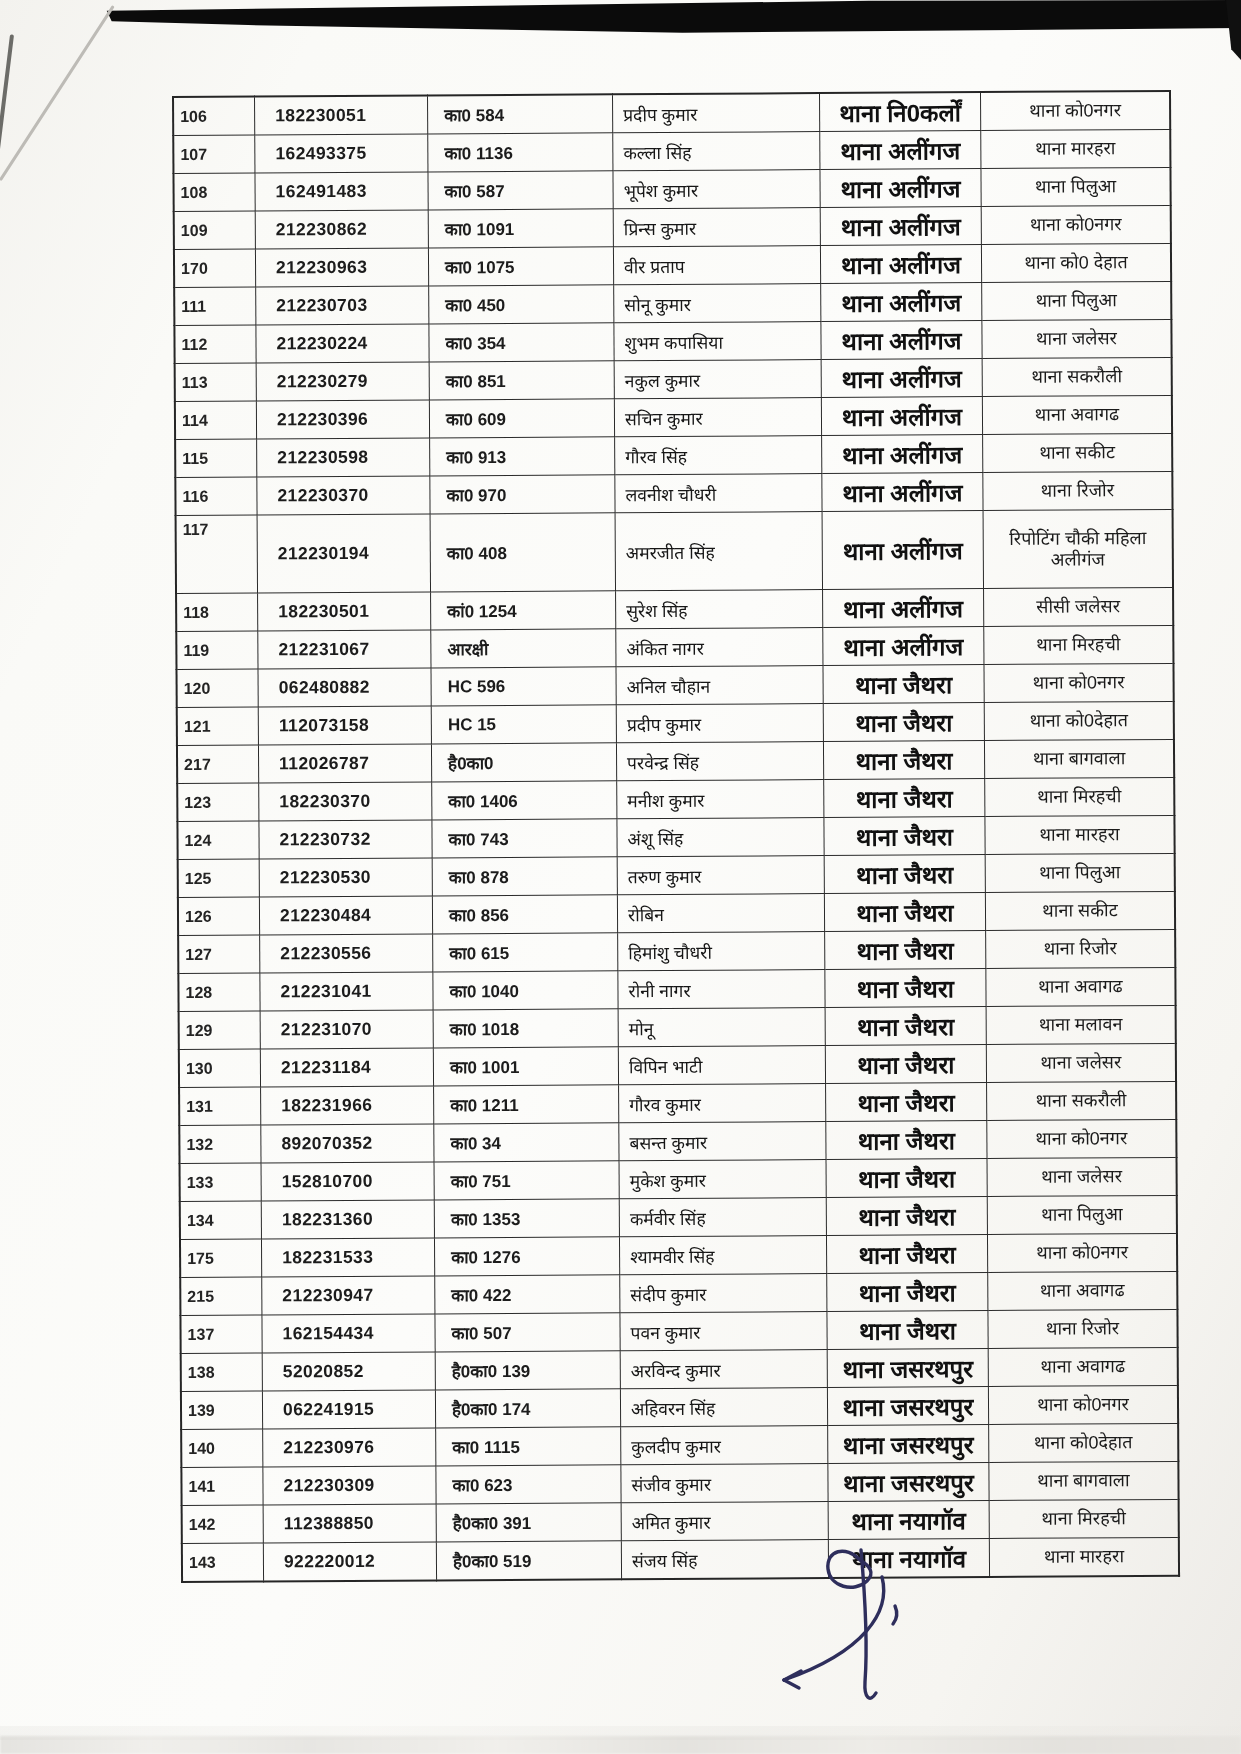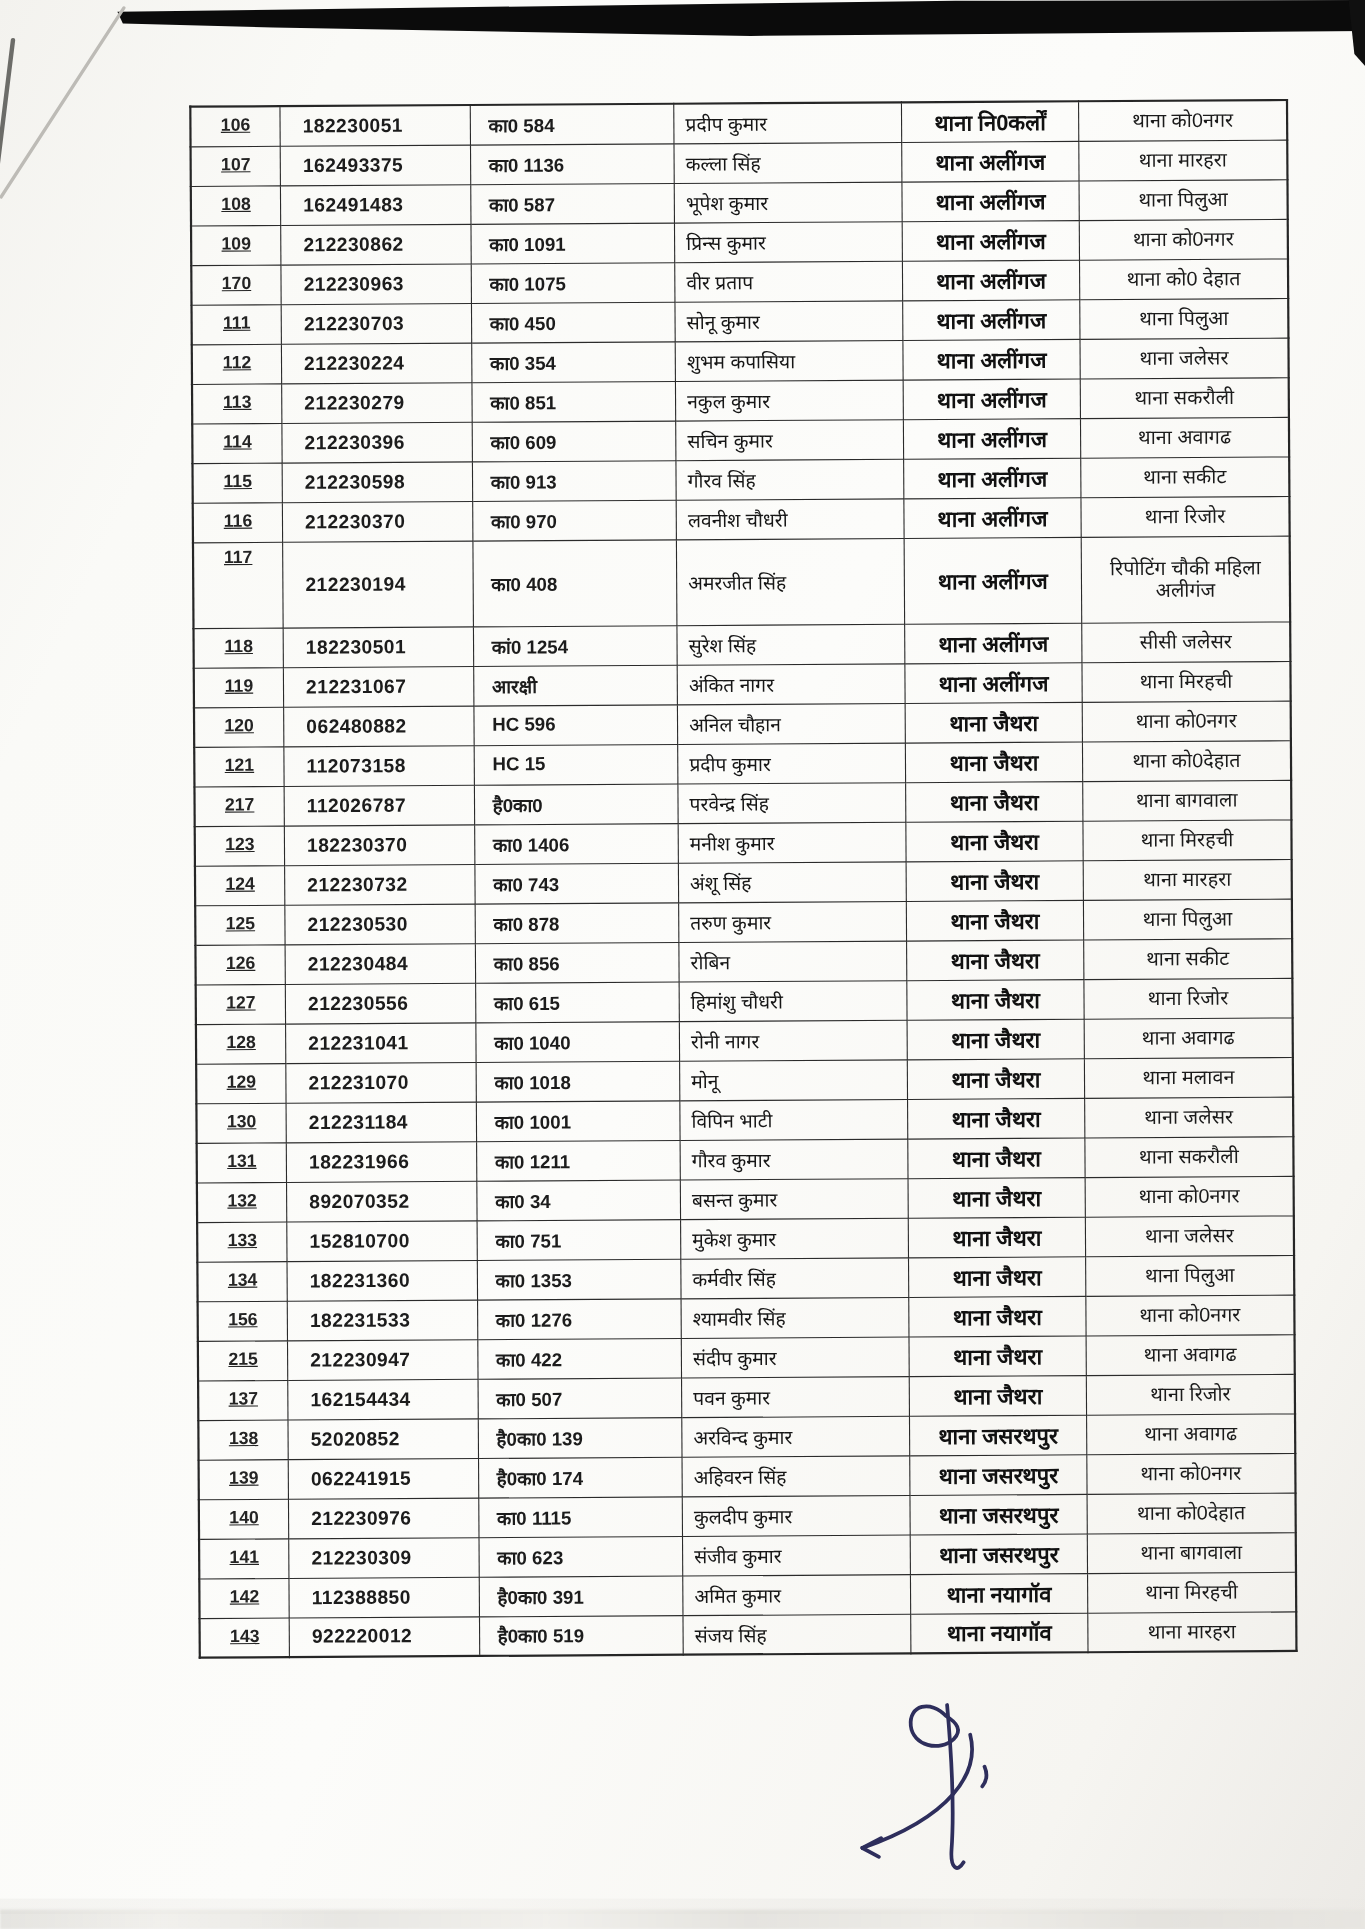--- a/index.html
+++ b/index.html
@@ -47,25 +47,25 @@
     border:2.2px solid #262626;background:transparent;
   }
   td{
     border:1.6px solid #2b2b2b;
     padding:2px 6px;vertical-align:middle;
     color:#161616;overflow:hidden;
   }
   tr{height:36px;}
   tr:nth-child(12){height:78px;}
   tr:nth-child(12) td:nth-child(1){vertical-align:top;padding-top:5px;border-radius:16px;}
-  td:nth-child(1){width:68px;text-align:center;font-size:16px;font-weight:600;color:#242424;text-decoration:underline;}
+  td:nth-child(1){width:68px;font-size:16px;font-weight:600;color:#242424;}
   td:nth-child(2){width:146px;padding-left:20px;font-size:17.5px;font-weight:600;letter-spacing:.4px;color:#1c1c1c;}
   td:nth-child(3){width:162px;padding-left:16px;font-size:17px;font-weight:600;color:#1c1c1c;}
   td:nth-child(4){width:190px;padding-left:10px;font-size:17.5px;font-weight:500;}
-  td:nth-child(5){width:148px;text-align:center;font-size:20px;font-weight:700;color:#111;}
+  td:nth-child(5){width:148px;text-align:center;font-size:24px;font-weight:700;color:#111;}
   td:nth-child(6){width:176px;text-align:center;font-size:18px;font-weight:500;line-height:1.12;color:#1b1b1b;}
   
   .signature{
     position:absolute;left:742px;top:1540px;width:178px;height:180px;
   }
 </style>
 </head>
 <body>
 
 <div class="page">
@@ -304,21 +304,21 @@
           </tr>
           <tr>
             <td>134</td>
             <td>182231360</td>
             <td>का0 1353</td>
             <td>कर्मवीर सिंह</td>
             <td>थाना जैथरा</td>
             <td>थाना पिलुआ</td>
           </tr>
           <tr>
-            <td>156</td>
+            <td>175</td>
             <td>182231533</td>
             <td>का0 1276</td>
             <td>श्यामवीर सिंह</td>
             <td>थाना जैथरा</td>
             <td>थाना को0नगर</td>
           </tr>
           <tr>
             <td>215</td>
             <td>212230947</td>
             <td>का0 422</td>

